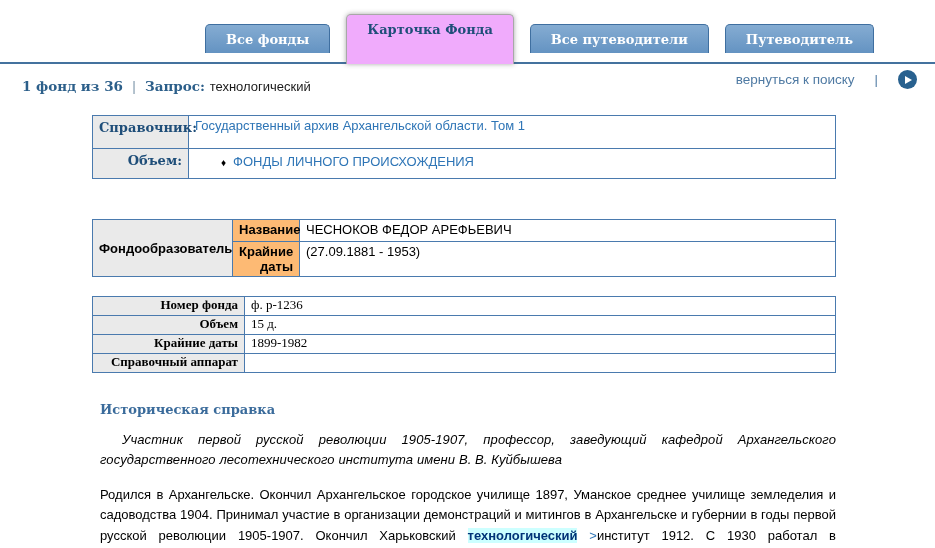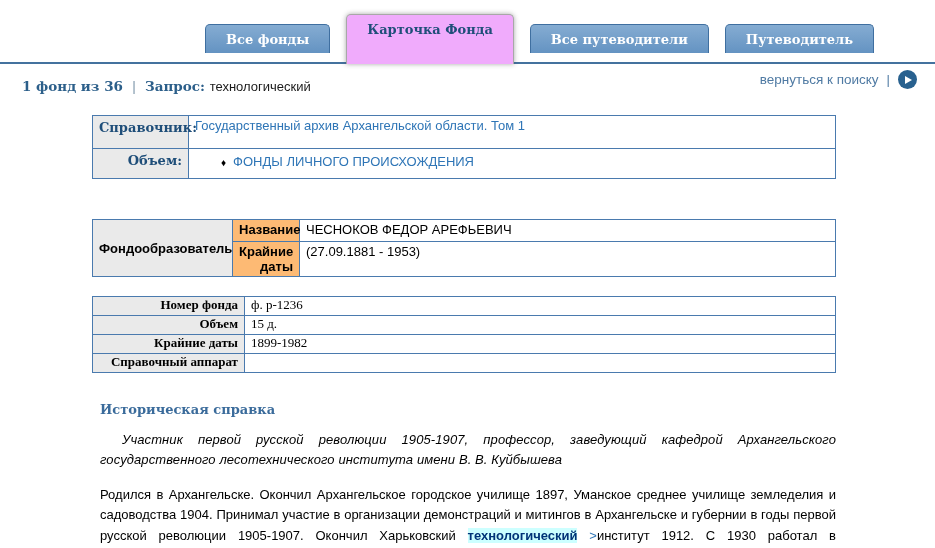--- a/index.html
+++ b/index.html
@@ -34,21 +34,21 @@
   }
 
   
   .results-bar {
     height:31px; display:flex; align-items:center; justify-content:space-between;
     padding:0 18px 0 22px;
   }
   .results-left { font-family:"DejaVu Serif", serif; font-weight:bold; color:#2C5F8A; font-size:13.5px;margin-top:12px; }
   .results-left .sep { color:#7A93A8; font-weight:normal; padding:0 4px; }
   .query-value { font-family:"Liberation Sans", sans-serif; font-weight:normal; color:#1a1a1a; font-size:13px; }
-  .results-right { display:flex; align-items:center; gap:8px; }
+  .results-right { display:flex; align-items:center; gap:20px; }
   .back-link { color:#4F7AA3; font-size:13.5px; text-decoration:none; cursor:pointer; }
   .results-right .pipe { color:#4F7AA3; }
   .next-btn {
     width:19px; height:19px; border-radius:50%; background:#28618F;
     display:flex; align-items:center; justify-content:center; cursor:pointer; border:none;
   }
   .next-btn .tri {
     width:0; height:0; margin-left:2px;
     border-top:4px solid transparent; border-bottom:4px solid transparent;
     border-left:7px solid #fff;

